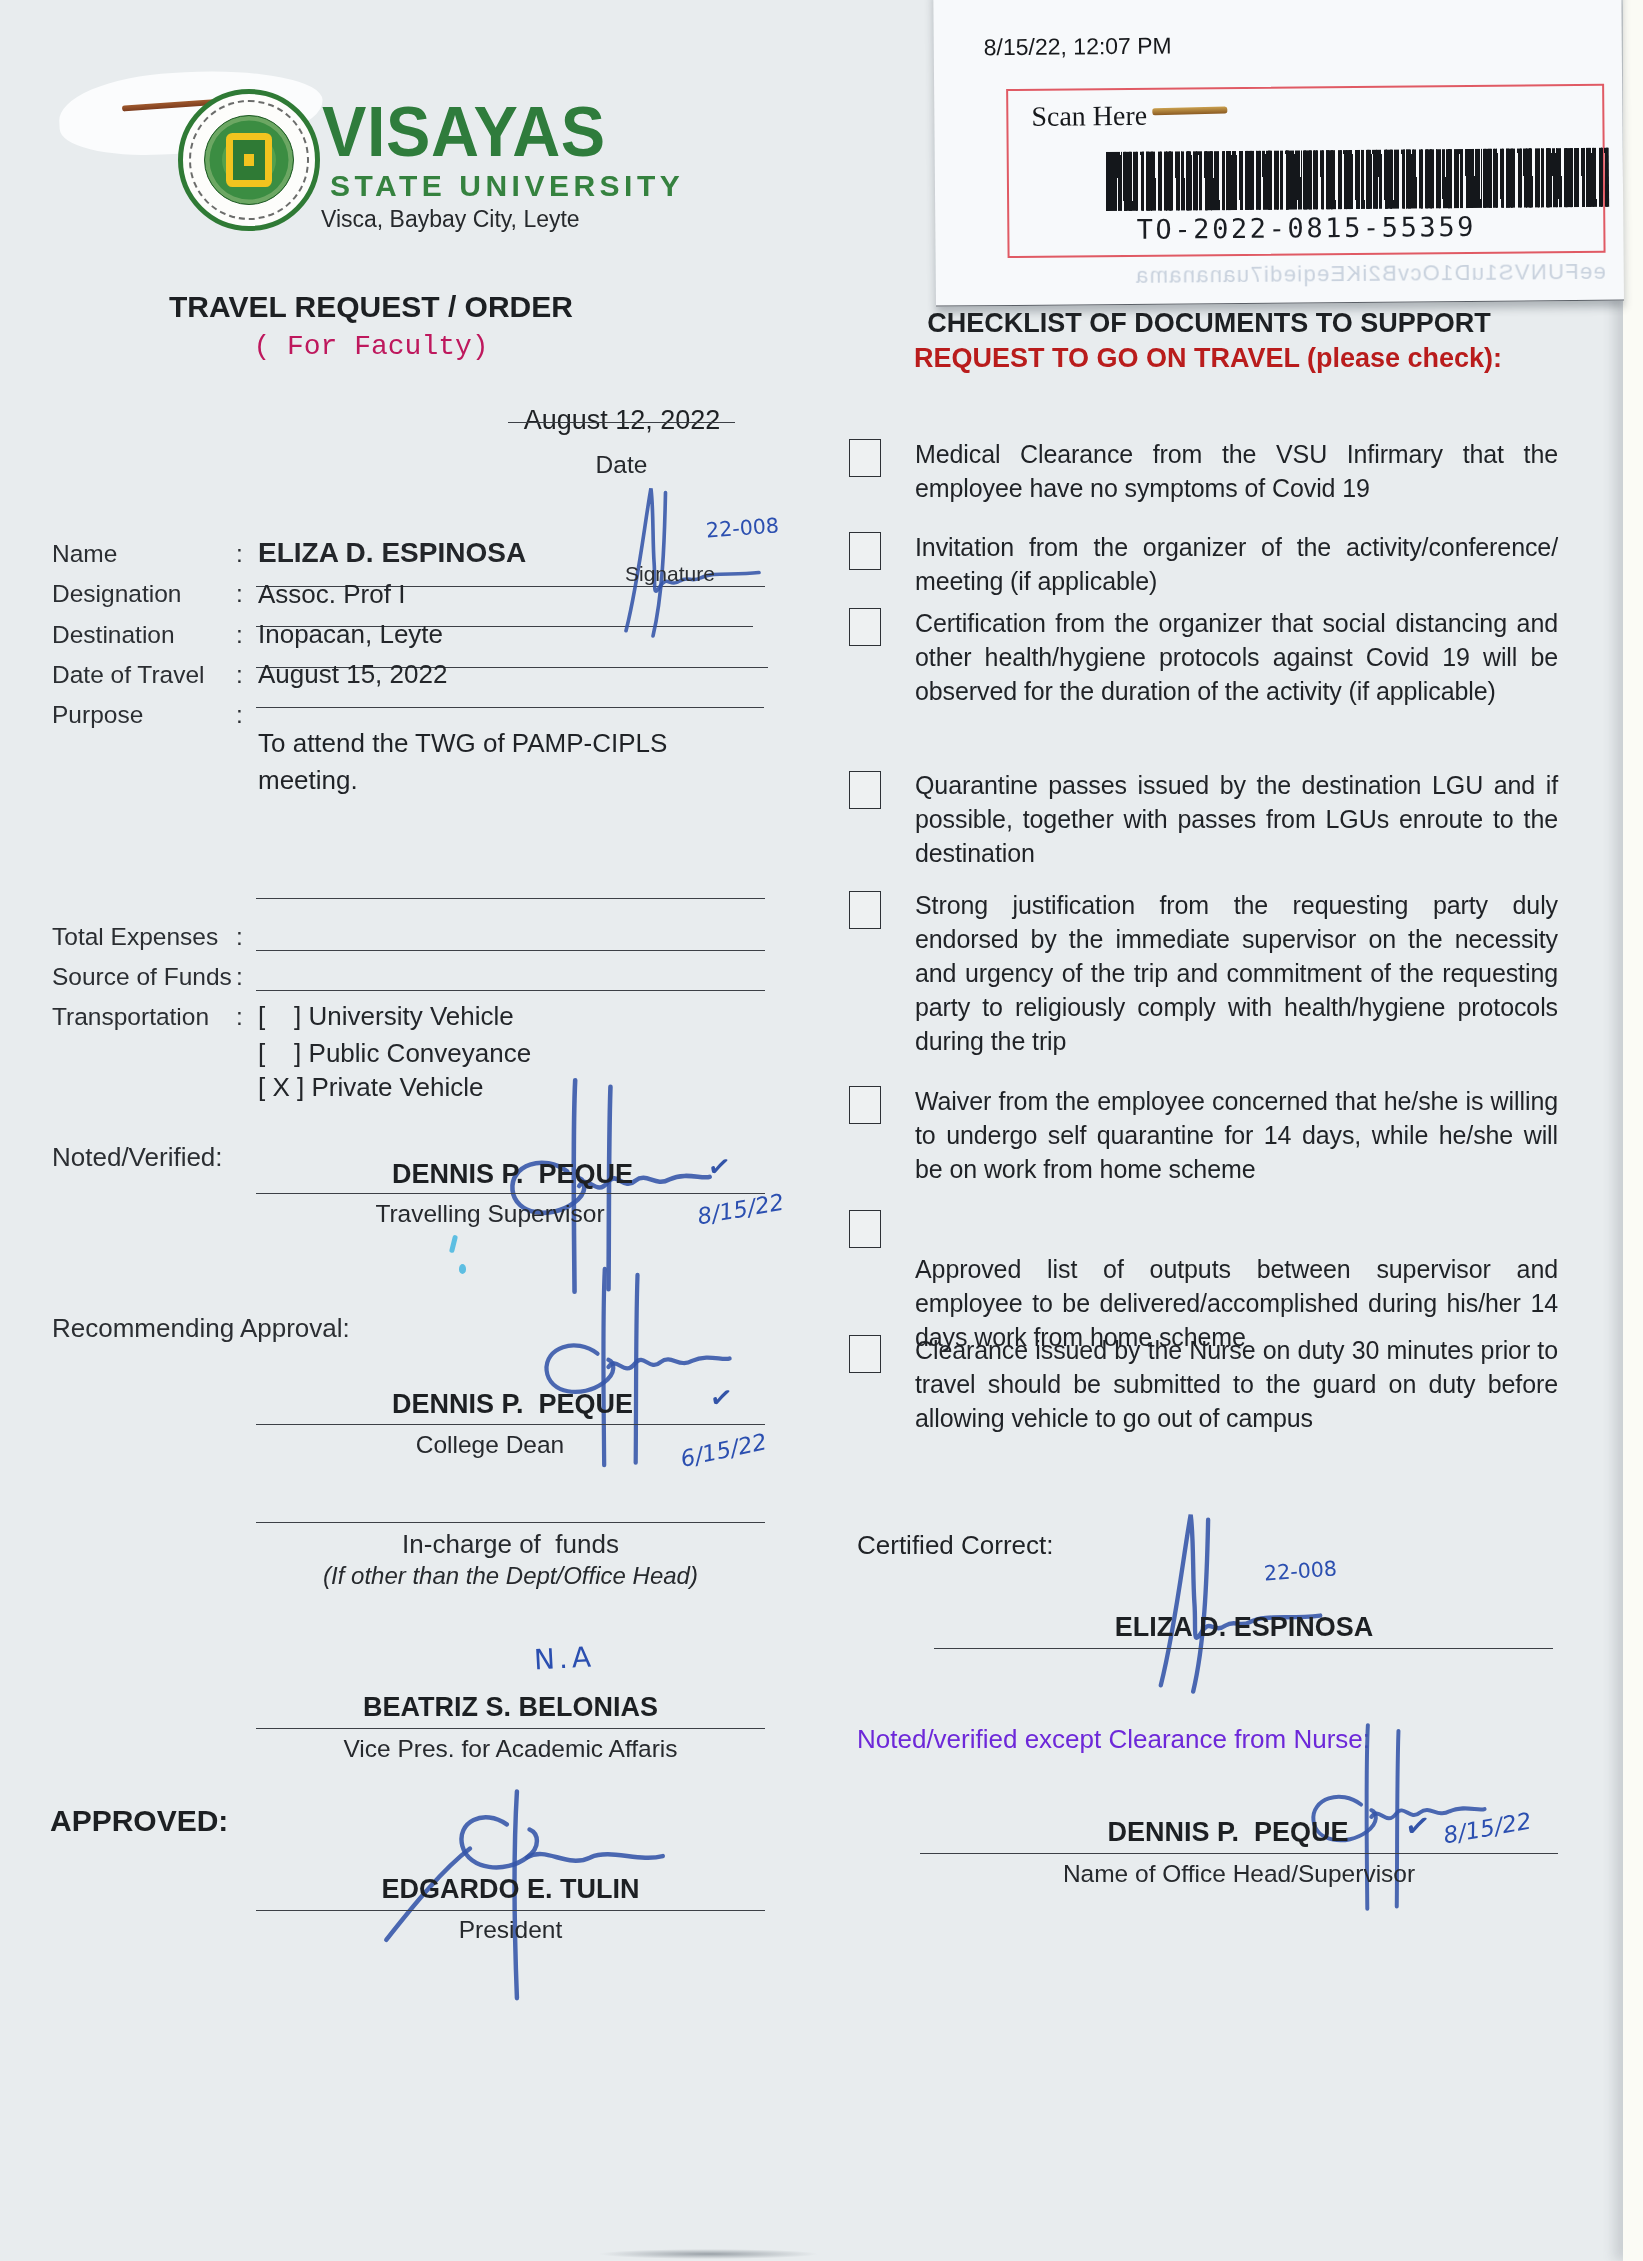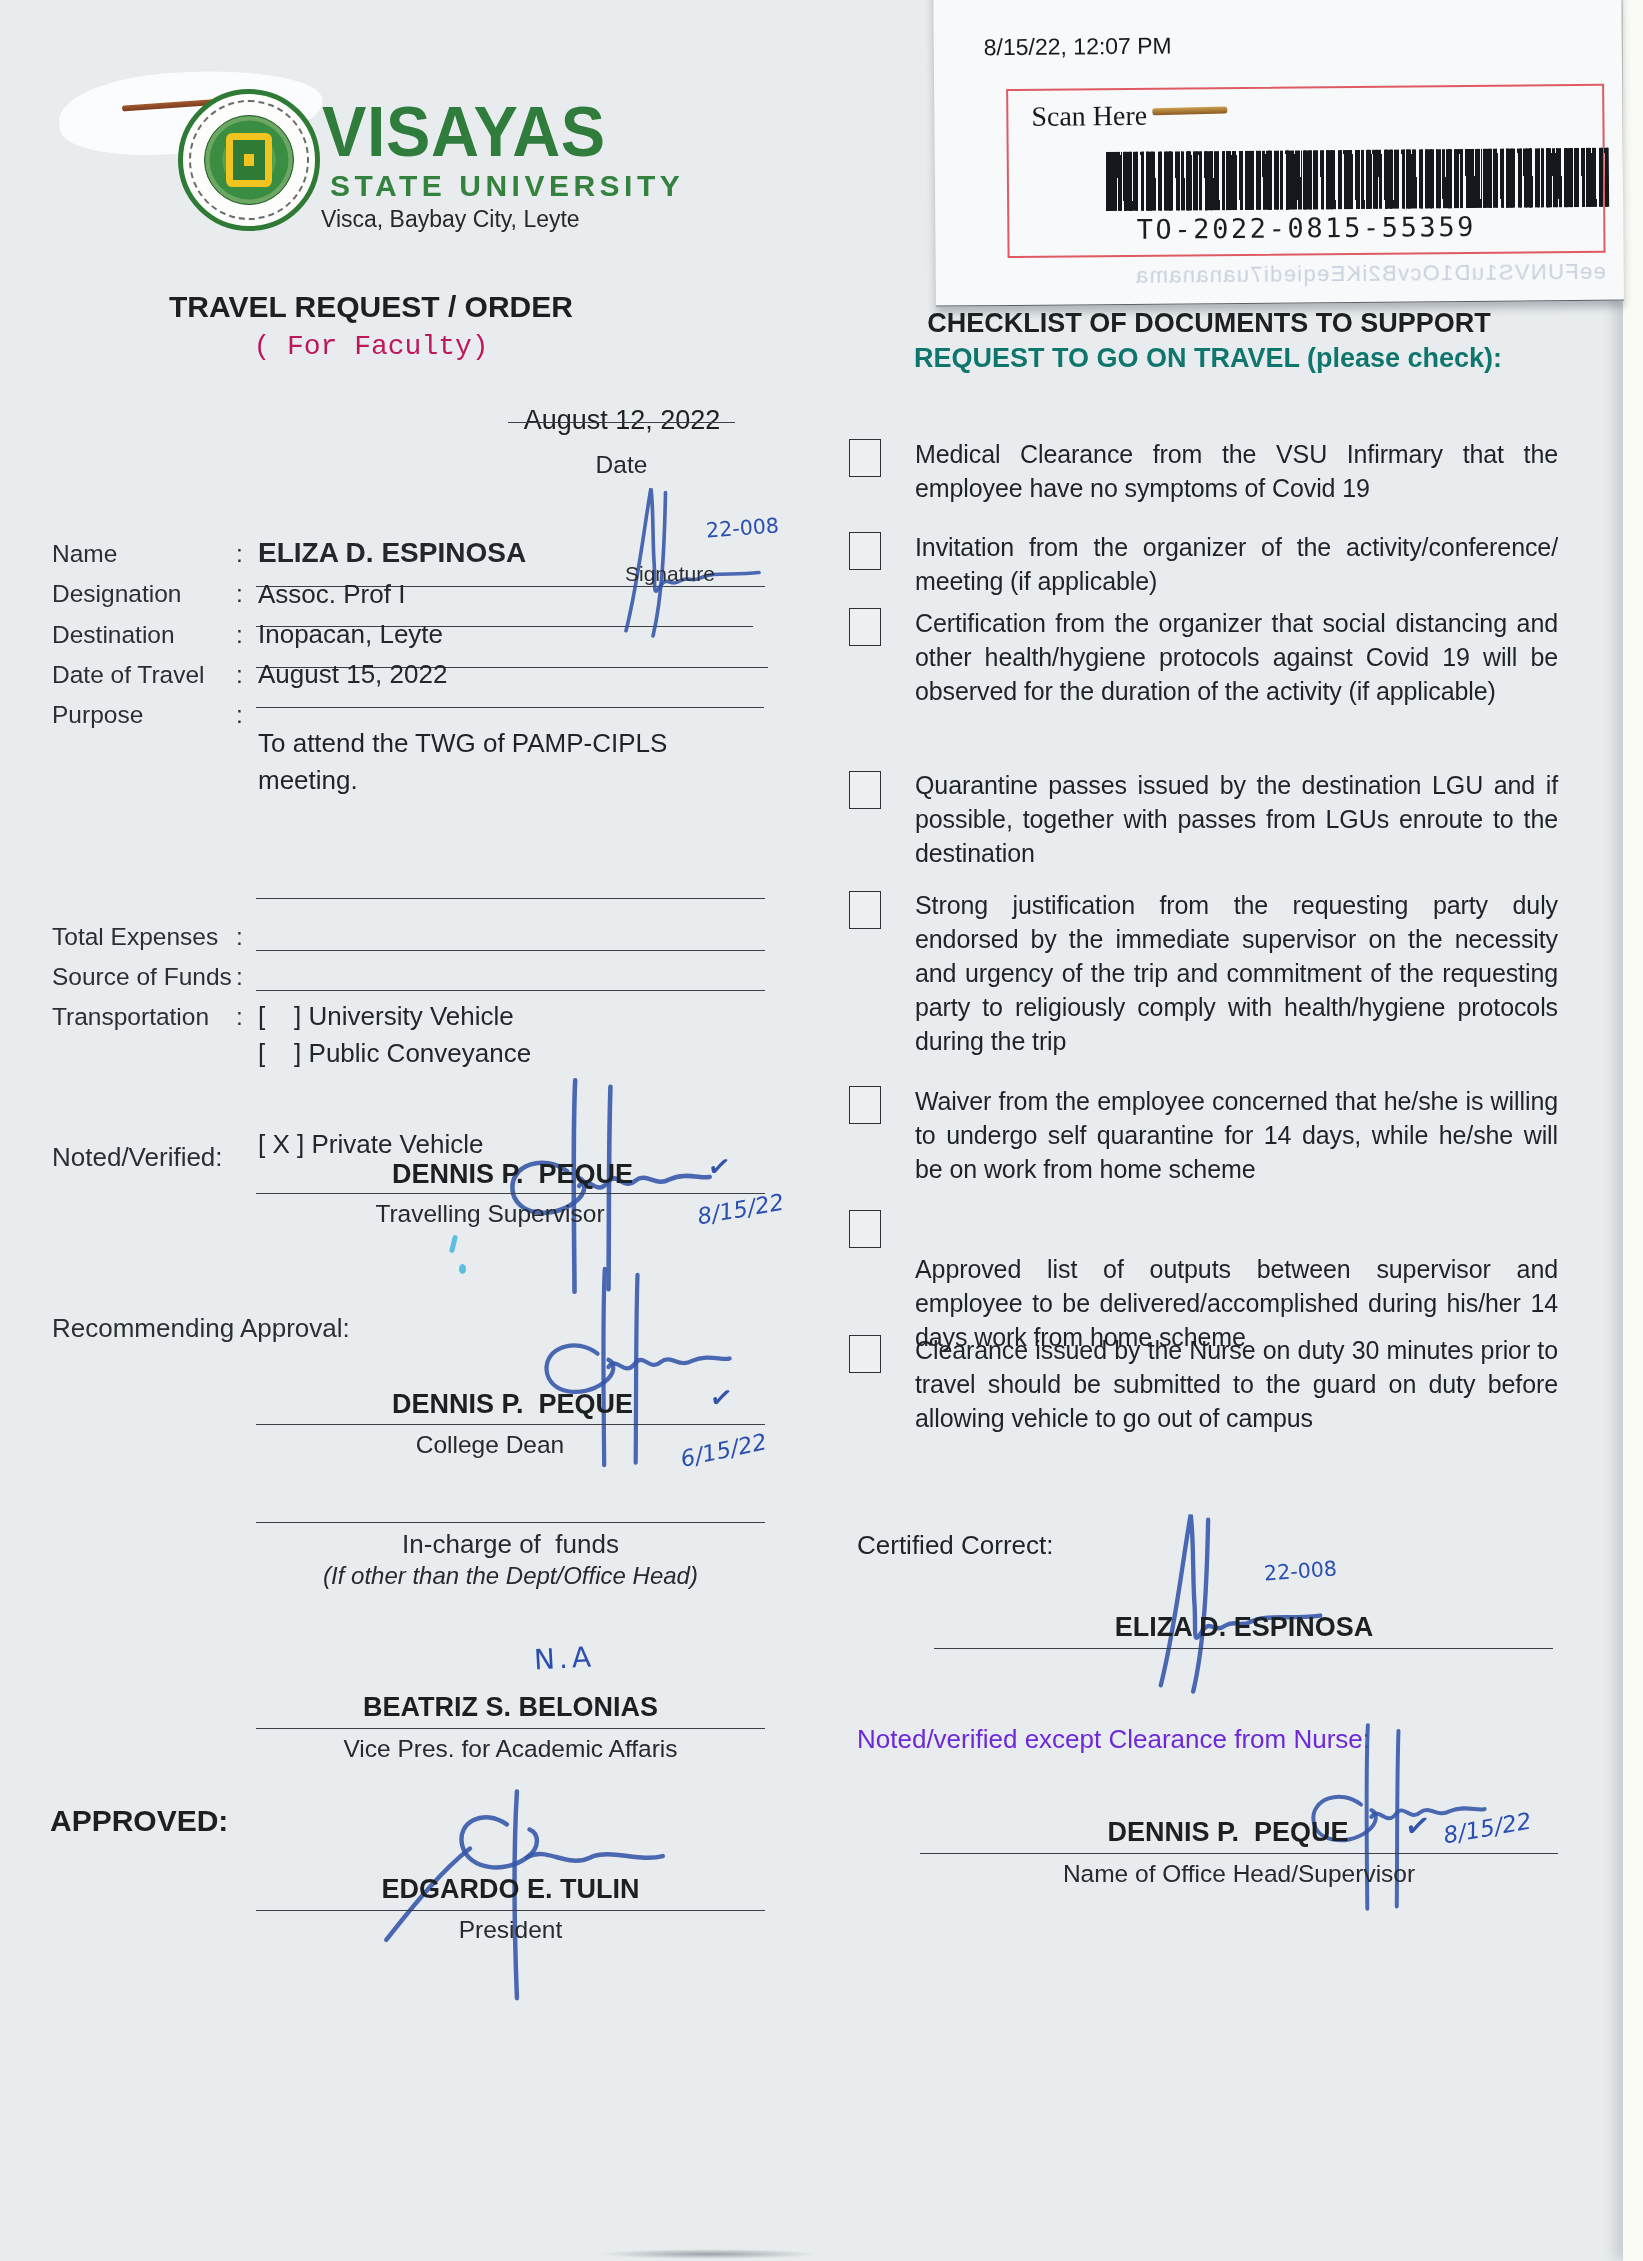--- a/index.html
+++ b/index.html
@@ -126,21 +126,21 @@
   <div class="line" style="left:256px;top:950px;width:509px;"></div>
 
   <div class="abs lbl" style="left:52px;top:963px;">Source of Funds</div>
   <div class="colon" style="top:963px;">:</div>
   <div class="line" style="left:256px;top:990px;width:509px;"></div>
 
   <div class="abs lbl" style="left:52px;top:1003px;">Transportation</div>
   <div class="colon" style="top:1003px;">:</div>
   <div class="abs val pre" style="left:258px;top:1001px;">[    ] University Vehicle</div>
   <div class="abs val pre" style="left:258px;top:1038px;">[    ] Public Conveyance</div>
-  <div class="abs val pre" style="left:258px;top:1129px;">[ X ] Private Vehicle</div>
+  <div class="abs val pre" style="left:258px;top:1072px;">[ X ] Private Vehicle</div>
 
   <div class="abs lbl" style="left:52px;top:1142px;font-size:26px;">Noted/Verified:</div>
   <svg class="sig" viewBox="0 0 420 340" style="left:438px;top:1075px;width:277px;height:222px;">
     <path d="M208,8 C204,90 206,210 207,332"></path>
     <path d="M262,18 C259,110 260,220 259,328"></path>
     <path d="M196,148 C160,120 108,138 112,176 C116,214 170,222 206,196 C228,180 224,162 214,158"></path>
     <path d="M214,170 C228,150 240,188 258,164 C272,146 282,178 300,162 C318,148 330,172 352,160 C378,148 402,160 414,156"></path>
   </svg>
   <div class="abs ctr b pre" style="left:258px;top:1159px;width:509px;font-size:27px;color:#1d2023;">DENNIS P.  PEQUE</div>
   <div class="abs check" style="left:708px;top:1151px;font-size:27px;">✓</div>
@@ -174,21 +174,21 @@
     <path d="M46,252 C90,196 136,140 178,108"></path>
     <path d="M252,18 C246,120 248,240 252,344"></path>
     <path d="M236,70 C200,44 156,66 166,104 C176,142 234,148 268,122 C290,106 286,84 272,78"></path>
     <path d="M268,122 C300,104 330,140 368,122 C400,108 444,130 482,120"></path>
   </svg>
   <div class="abs ctr b" style="left:256px;top:1874px;width:509px;font-size:27px;color:#1d2023;">EDGARDO E. TULIN</div>
   <div class="line" style="left:256px;top:1910px;width:509px;"></div>
   <div class="abs ctr" style="left:256px;top:1916px;width:509px;font-size:24.5px;">President</div>
 
   <div class="abs ctr b" style="left:858px;top:308px;width:702px;font-size:27px;color:#1d2023;">CHECKLIST OF DOCUMENTS TO SUPPORT</div>
-  <div class="abs ctr b" style="left:857px;top:343px;width:702px;font-size:27px;color:#0f766e;">REQUEST TO GO ON TRAVEL (please check):</div>
+  <div class="abs ctr b" style="left:857px;top:343px;width:702px;font-size:27px;color:#b91c1c;">REQUEST TO GO ON TRAVEL (please check):</div>
 
   <div class="chkbox" style="left:849px;top:439px;"></div>
   <div class="chktext" style="top:437px;">Medical Clearance from the VSU Infirmary that the employee have no symptoms of Covid 19</div>
 
   <div class="chkbox" style="left:849px;top:532px;"></div>
   <div class="chktext" style="top:530px;">Invitation from the organizer of the activity/conference/ meeting (if applicable)</div>
 
   <div class="chkbox" style="left:849px;top:608px;"></div>
   <div class="chktext" style="top:606px;">Certification from the organizer that social distancing and other health/hygiene protocols against Covid 19 will be observed for the duration of the activity  (if applicable)</div>
 

